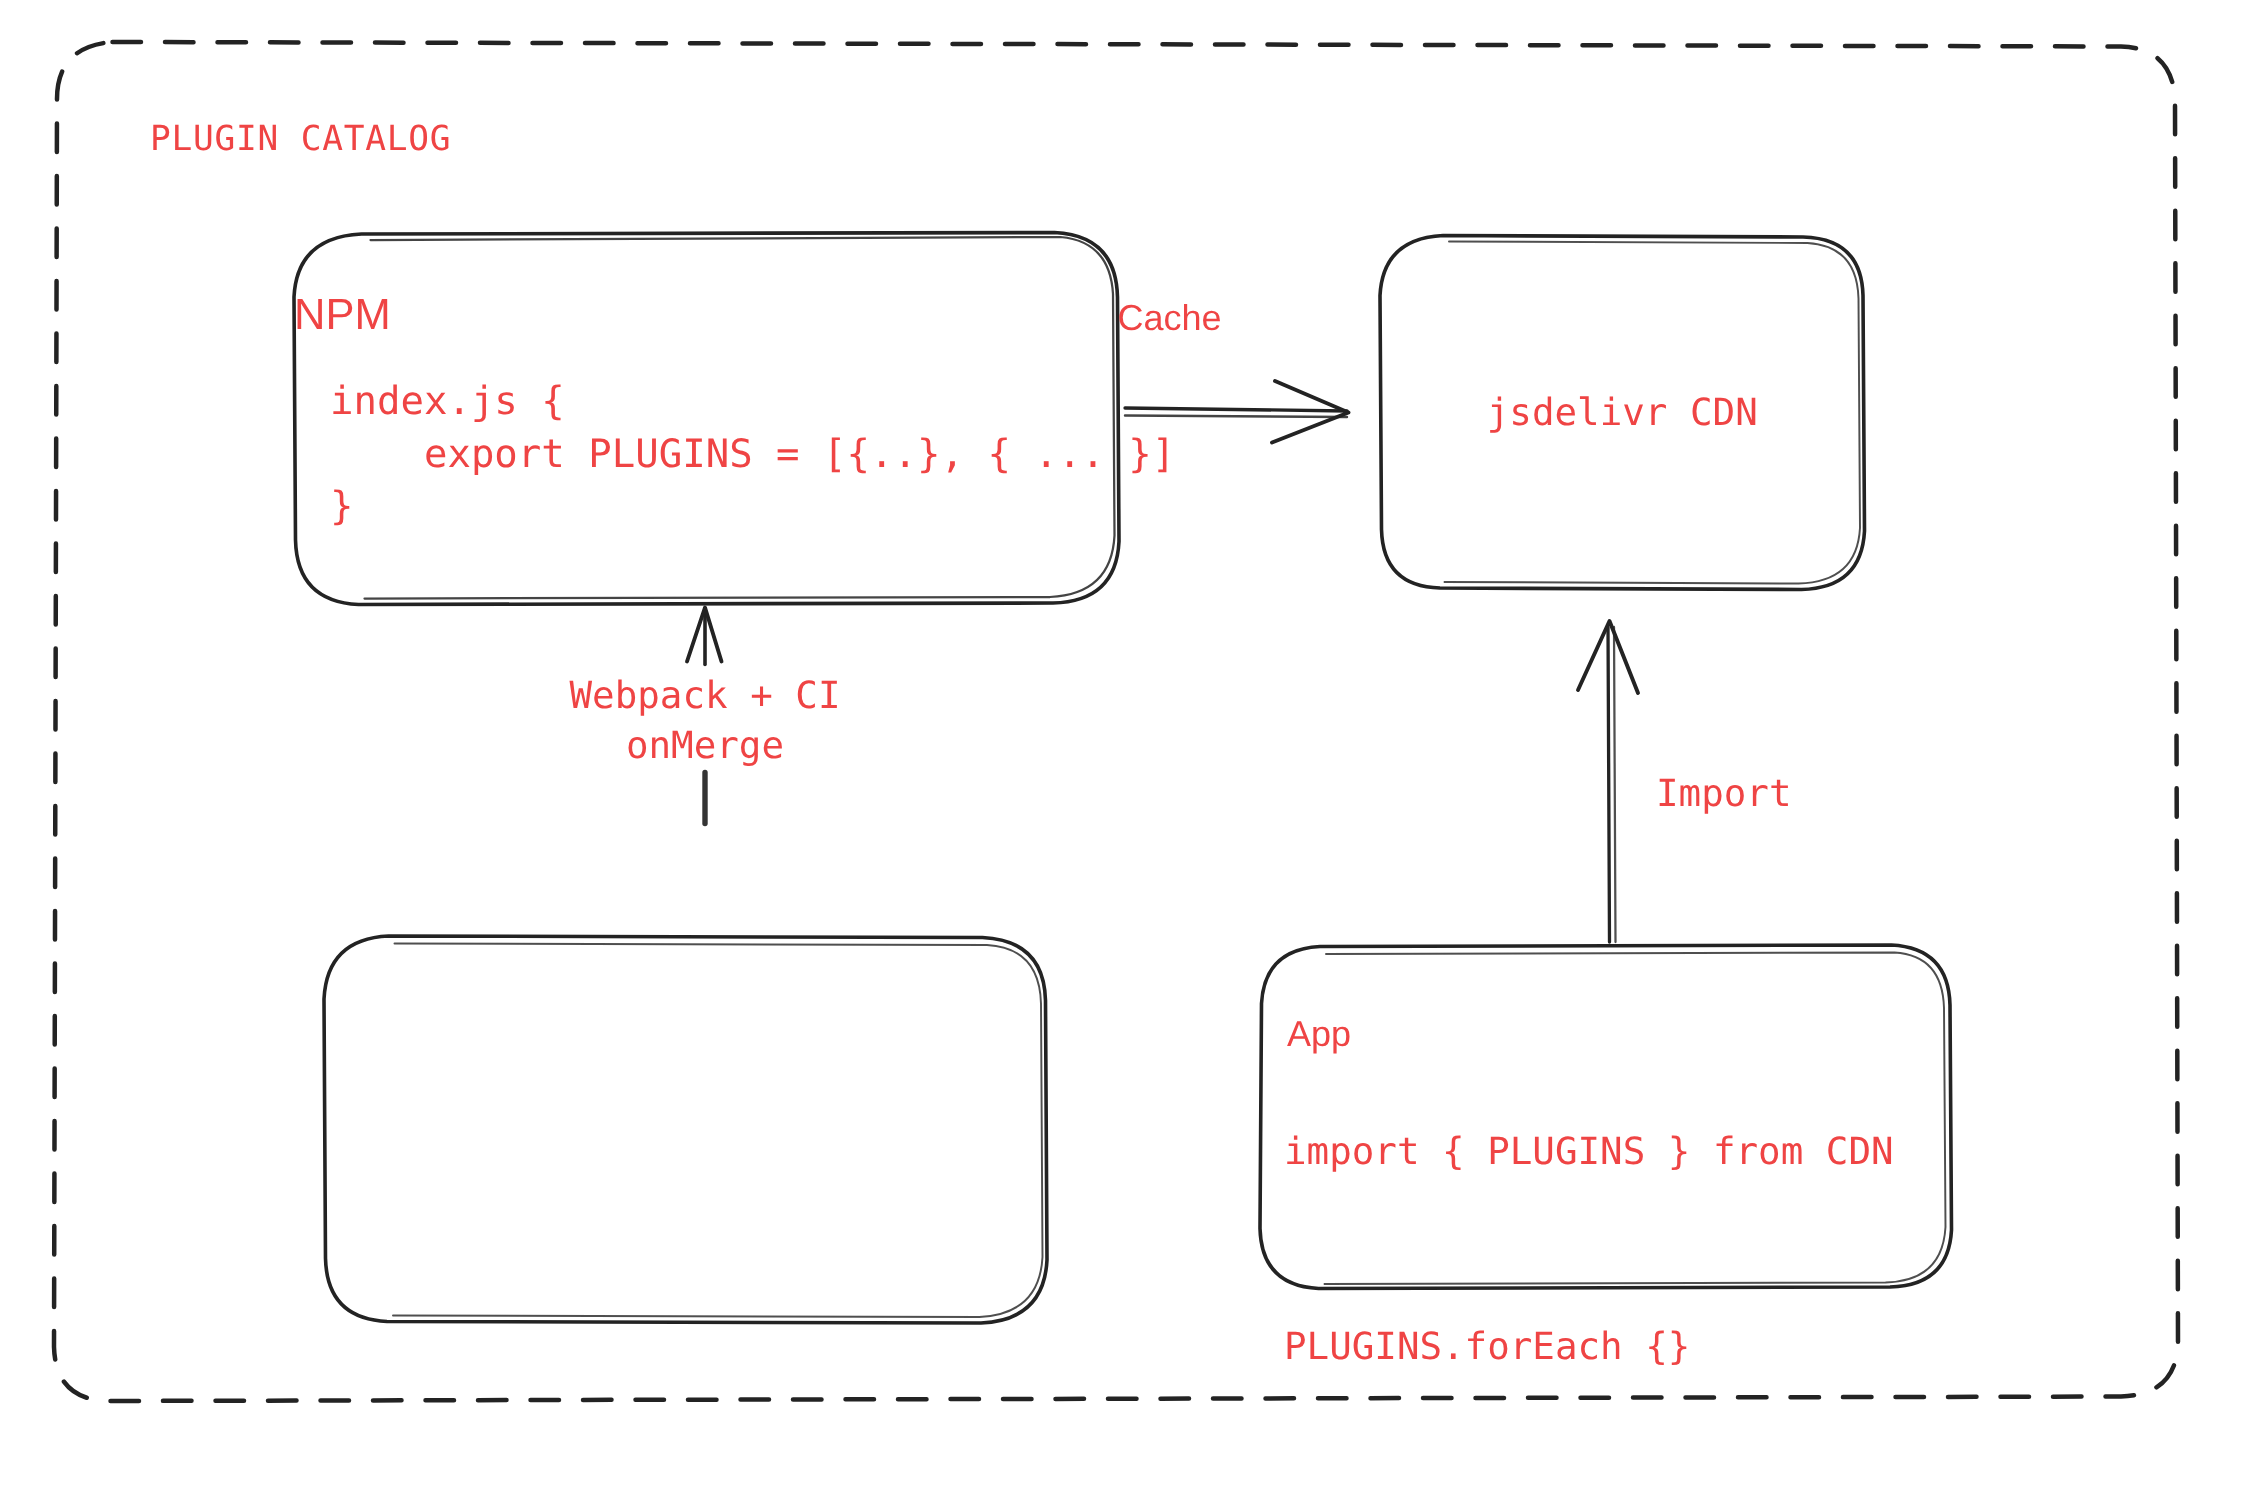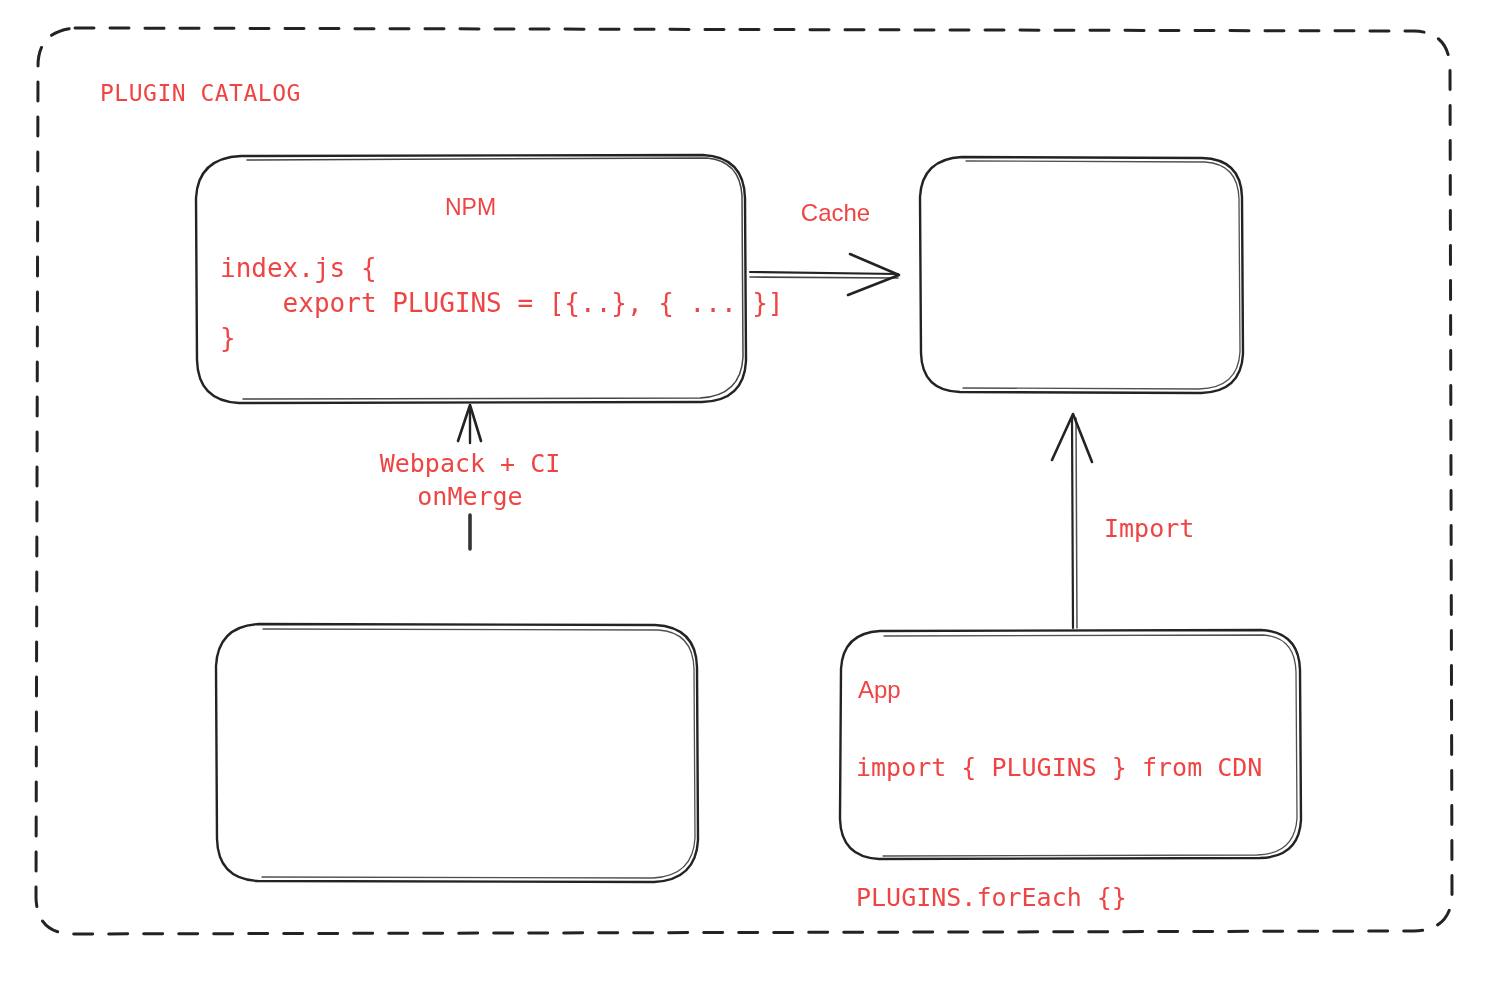--- a/index.html
+++ b/index.html
@@ -53,22 +53,22 @@
     top: 80px;
     font-size: 23px;
     letter-spacing: 0.5px;
   }
 
   
   #npm-title {
     left: 196px;
     top: 194px;
     width: 549px;
-    text-align: center;
-    font-size: 23px;
+    text-align: left;
+    font-size: 29px;
   }
   #npm-code {
     left: 220px;
     top: 251px;
     font-size: 26px;
     line-height: 35px;
   }
 
   
   #cdn-title {
@@ -77,21 +77,20 @@
     width: 323px;
     text-align: center;
     font-size: 25px;
   }
 
   
   #cache-label {
     left: 745px;
     top: 199px;
     width: 181px;
-    text-align: center;
     font-size: 24px;
   }
   #import-label {
     left: 1104px;
     top: 514px;
     font-size: 25px;
   }
   #build-label {
     left: 330px;
     top: 447px;
@@ -173,20 +172,21 @@
   </svg>
 
   <div class="txt mono" id="group-title">PLUGIN CATALOG</div>
 
   <div class="txt sans" id="npm-title">NPM</div>
 
   <div class="txt mono" id="npm-code">index.js {
     export PLUGINS = [{..}, { ... }]
 }</div>
 
+  <div class="txt mono" id="cdn-title">jsdelivr CDN</div>
 
   <div class="txt sans" id="cache-label">Cache</div>
 
   <div class="txt mono" id="build-label">Webpack + CI
 onMerge</div>
 
   <div class="txt mono" id="import-label">Import</div>
 
 
 

